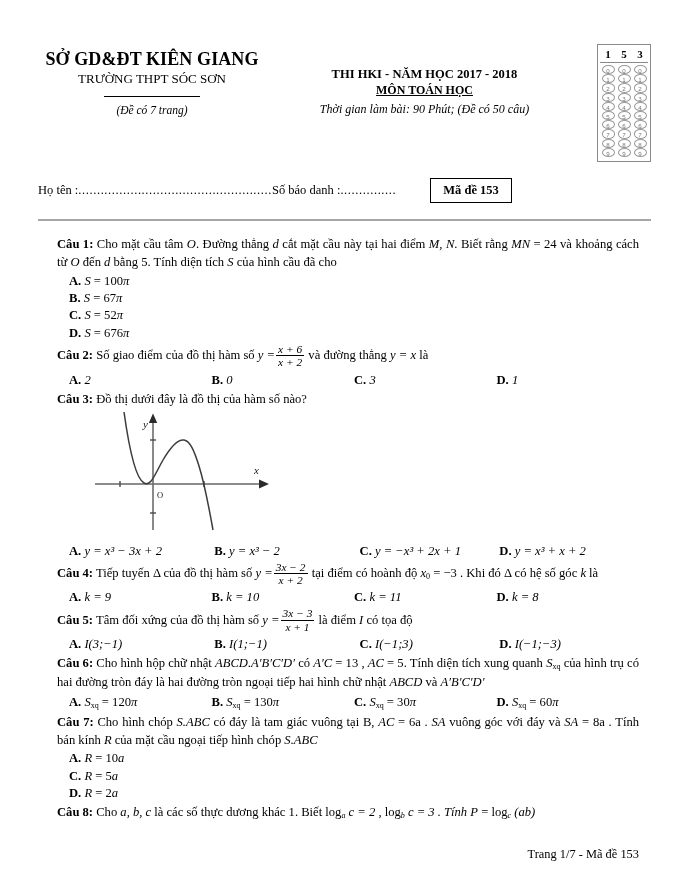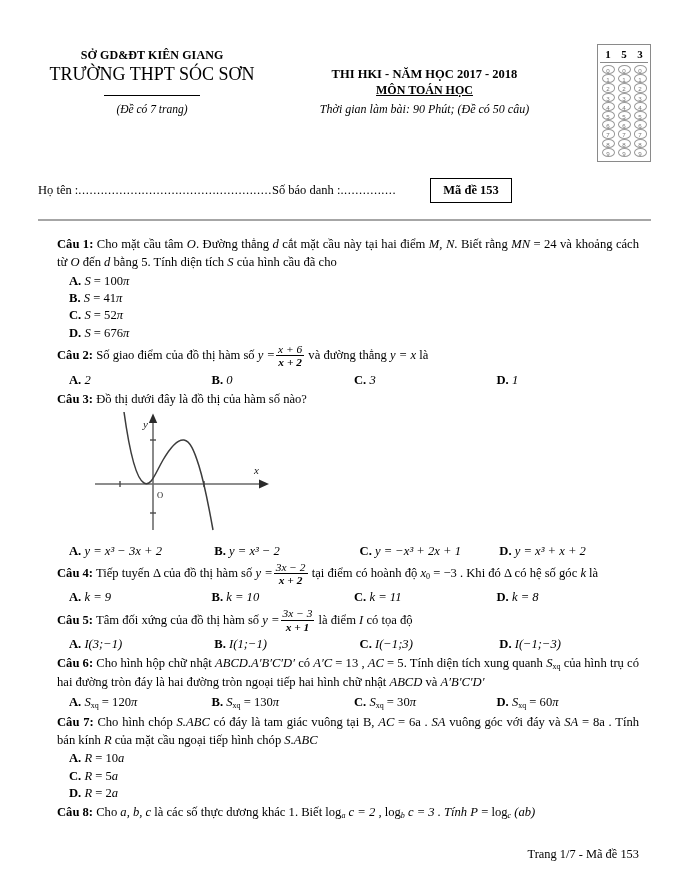--- a/index.html
+++ b/index.html
@@ -30,27 +30,27 @@
     align-items: flex-start;
     padding: 44px 38px 0 38px;
     box-sizing: border-box;
   }
   .hdr-left {
     width: 228px;
     text-align: center;
     padding-top: 4px;
   }
   .school-dept {
-    font-size: 12px;
+    font-size: 18px;
     font-weight: bold;
     letter-spacing: 0.1px;
     line-height: 1.25;
   }
   .school-name {
-    font-size: 18px;
+    font-size: 13px;
     line-height: 1.3;
   }
   .hdr-rule {
     width: 96px;
     height: 1px;
     background: #000;
     margin: 9px auto 7px auto;
   }
   .pages-note {
     font-size: 11.5px;
@@ -224,21 +224,20 @@
     font-size: 11.4px;
     line-height: 1.08;
     padding: 0 2px;
   }
   .frac .den {
     display: block;
     font-size: 11.4px;
     line-height: 1.14;
     border-top: 1px solid #000;
     padding: 0 2px;
-    font-weight: bold;
   }
 
   
   .graph-wrap {
     padding-left: 34px;
     margin: 4px 0 2px 0;
   }
 
   
   .footer {
@@ -341,21 +340,21 @@
 
   <div class="body">
 
     <div class="q">
       <div class="stem">
         <span class="q-label">Câu 1:</span>
         <span>Cho mặt cầu tâm </span><span class="math">O</span><span>. Đường thẳng </span><span class="math">d</span><span> cắt mặt cầu này tại hai điểm </span><span class="math">M, N</span><span>. Biết rằng </span><span class="math">MN</span><span> = 24 và khoảng cách từ </span><span class="math">O</span><span> đến </span><span class="math">d</span><span> bằng 5. Tính diện tích </span><span class="math">S</span><span> của hình cầu đã cho</span>
       </div>
       <div class="ans-stack">
         <div><span class="ans-letter">A.</span> <span class="math">S</span><span class="mathup"> = 100</span><span class="math">π</span></div>
-        <div><span class="ans-letter">B.</span> <span class="math">S</span><span class="mathup"> = 41</span><span class="math">π</span></div>
+        <div><span class="ans-letter">B.</span> <span class="math">S</span><span class="mathup"> = 67</span><span class="math">π</span></div>
         <div><span class="ans-letter">C.</span> <span class="math">S</span><span class="mathup"> = 52</span><span class="math">π</span></div>
         <div><span class="ans-letter">D.</span> <span class="math">S</span><span class="mathup"> = 676</span><span class="math">π</span></div>
       </div>
     </div>
 
     <div class="q">
       <div class="stem">
         <span class="q-label">Câu 2:</span>
         <span>Số giao điểm của đồ thị hàm số </span><span class="math">y =</span><span class="frac"><span class="num">x + 6</span><span class="den">x + 2</span></span><span> và đường thẳng </span><span class="math">y = x</span><span> là</span>
       </div>

